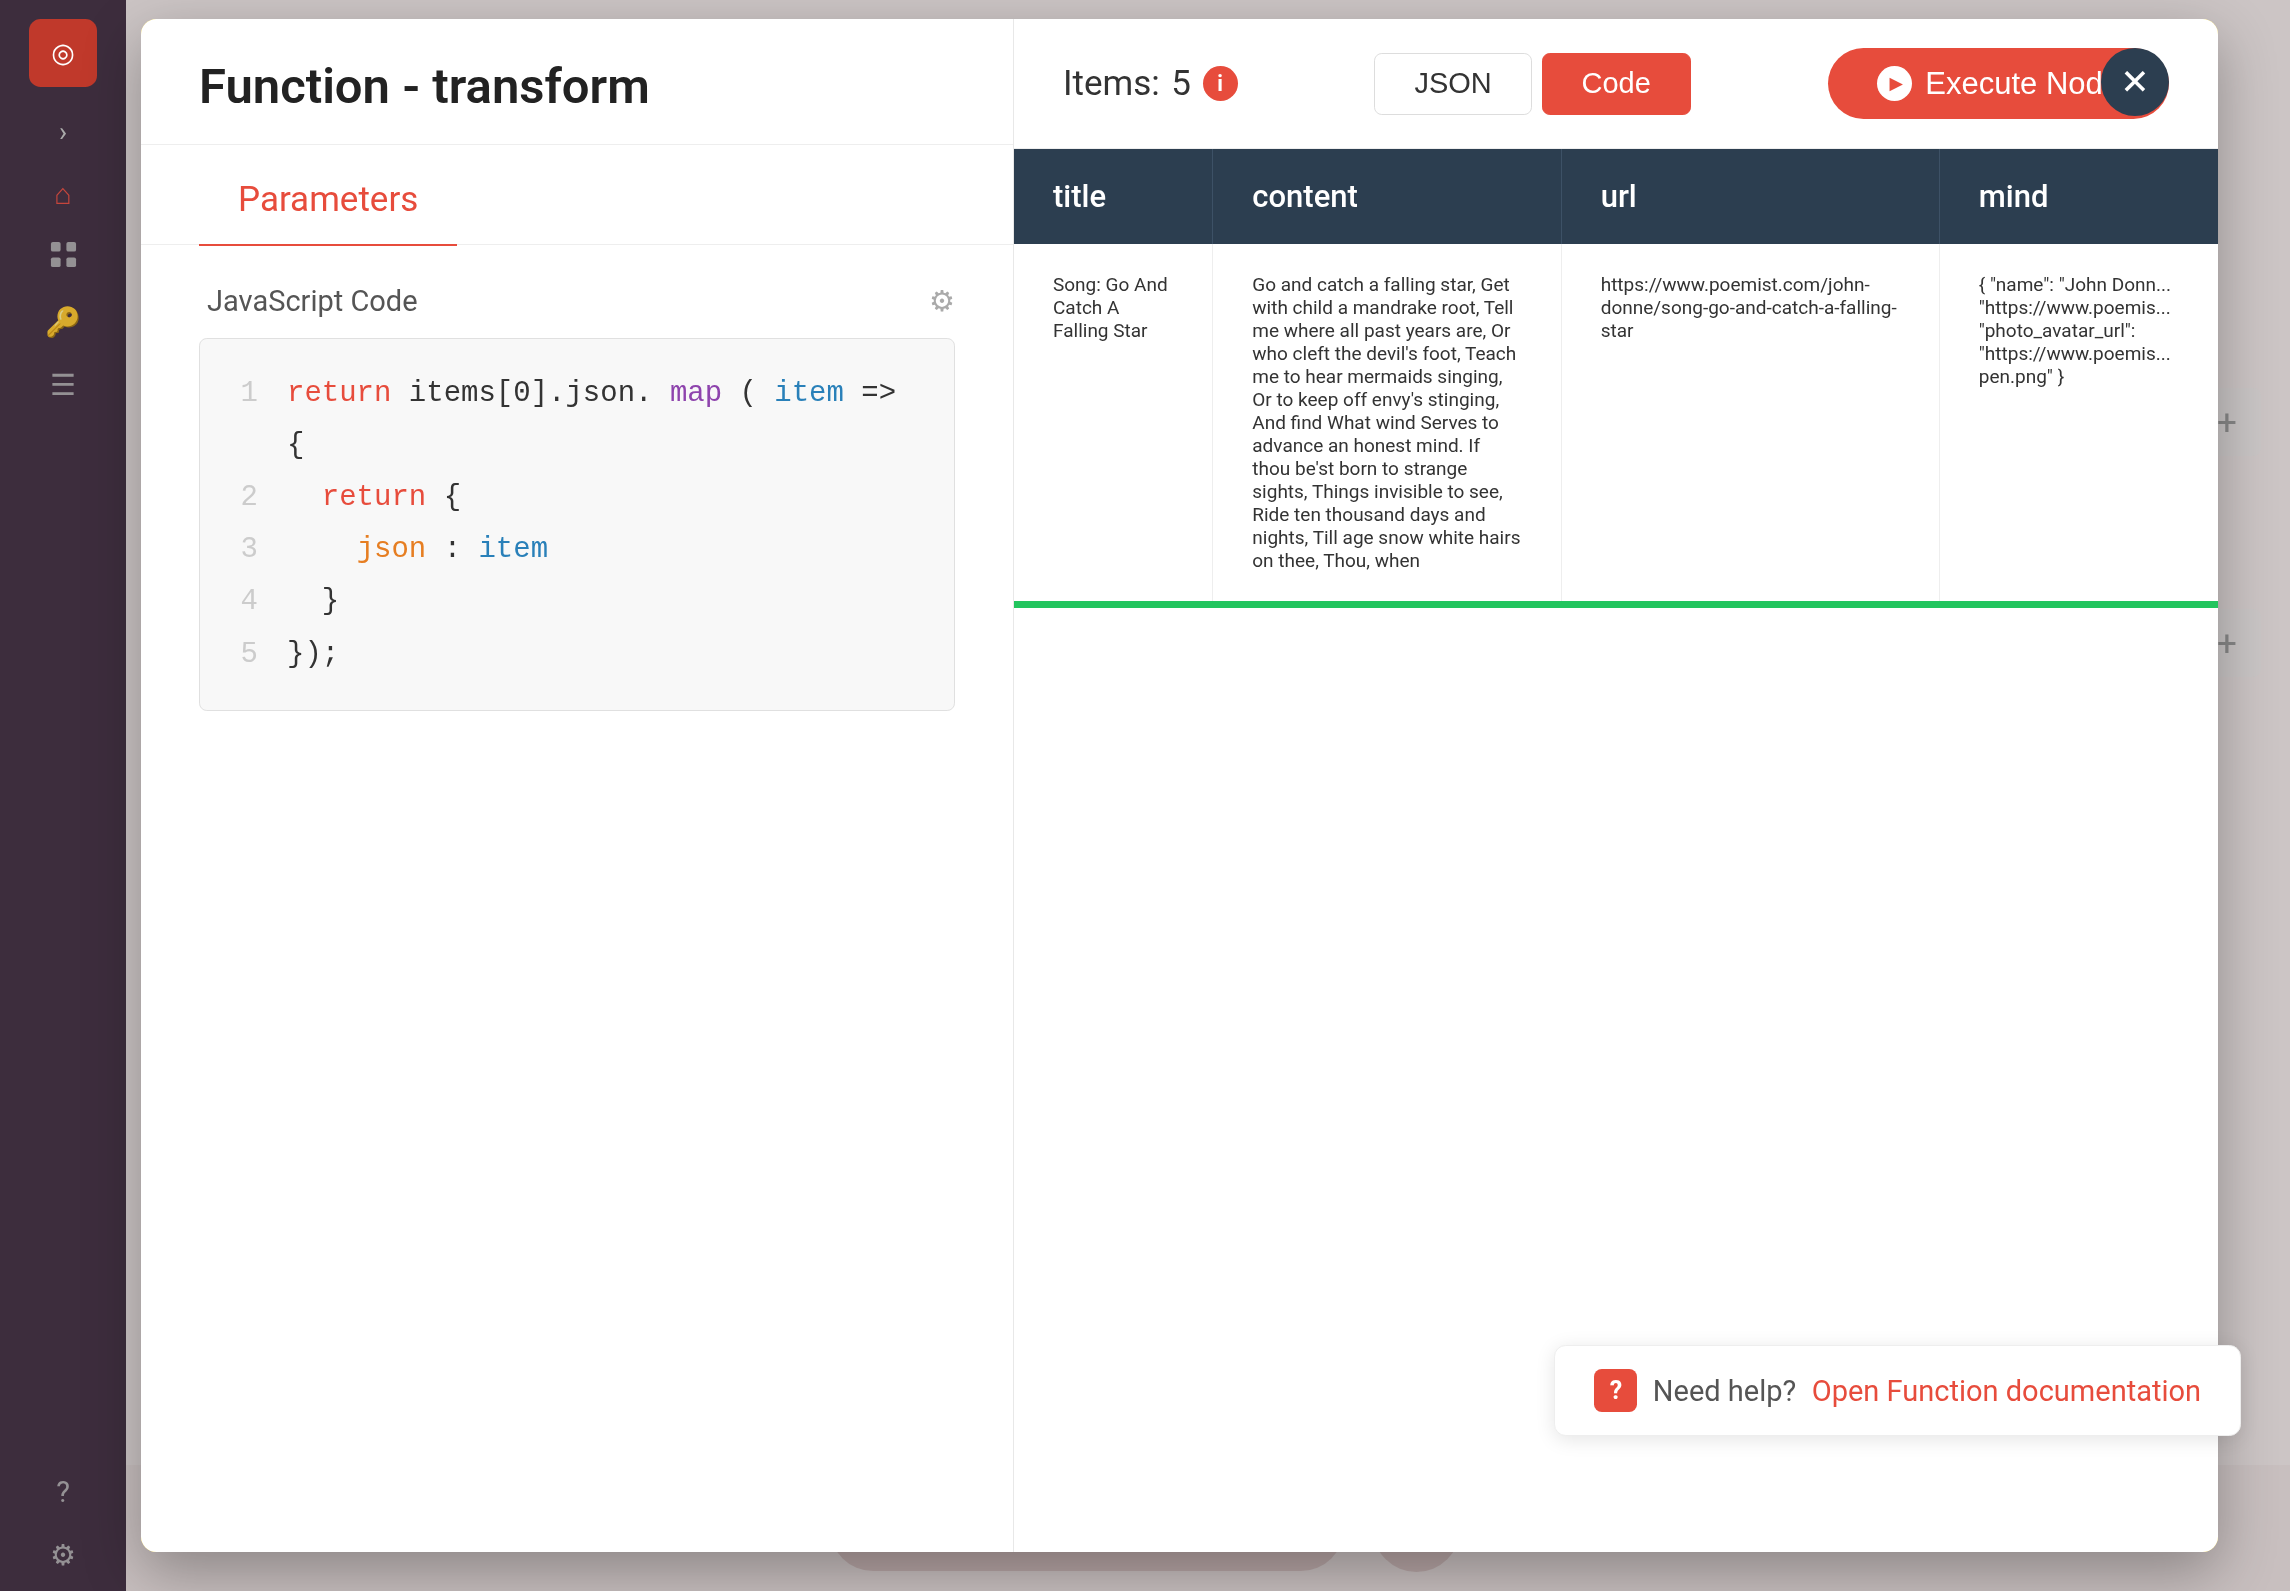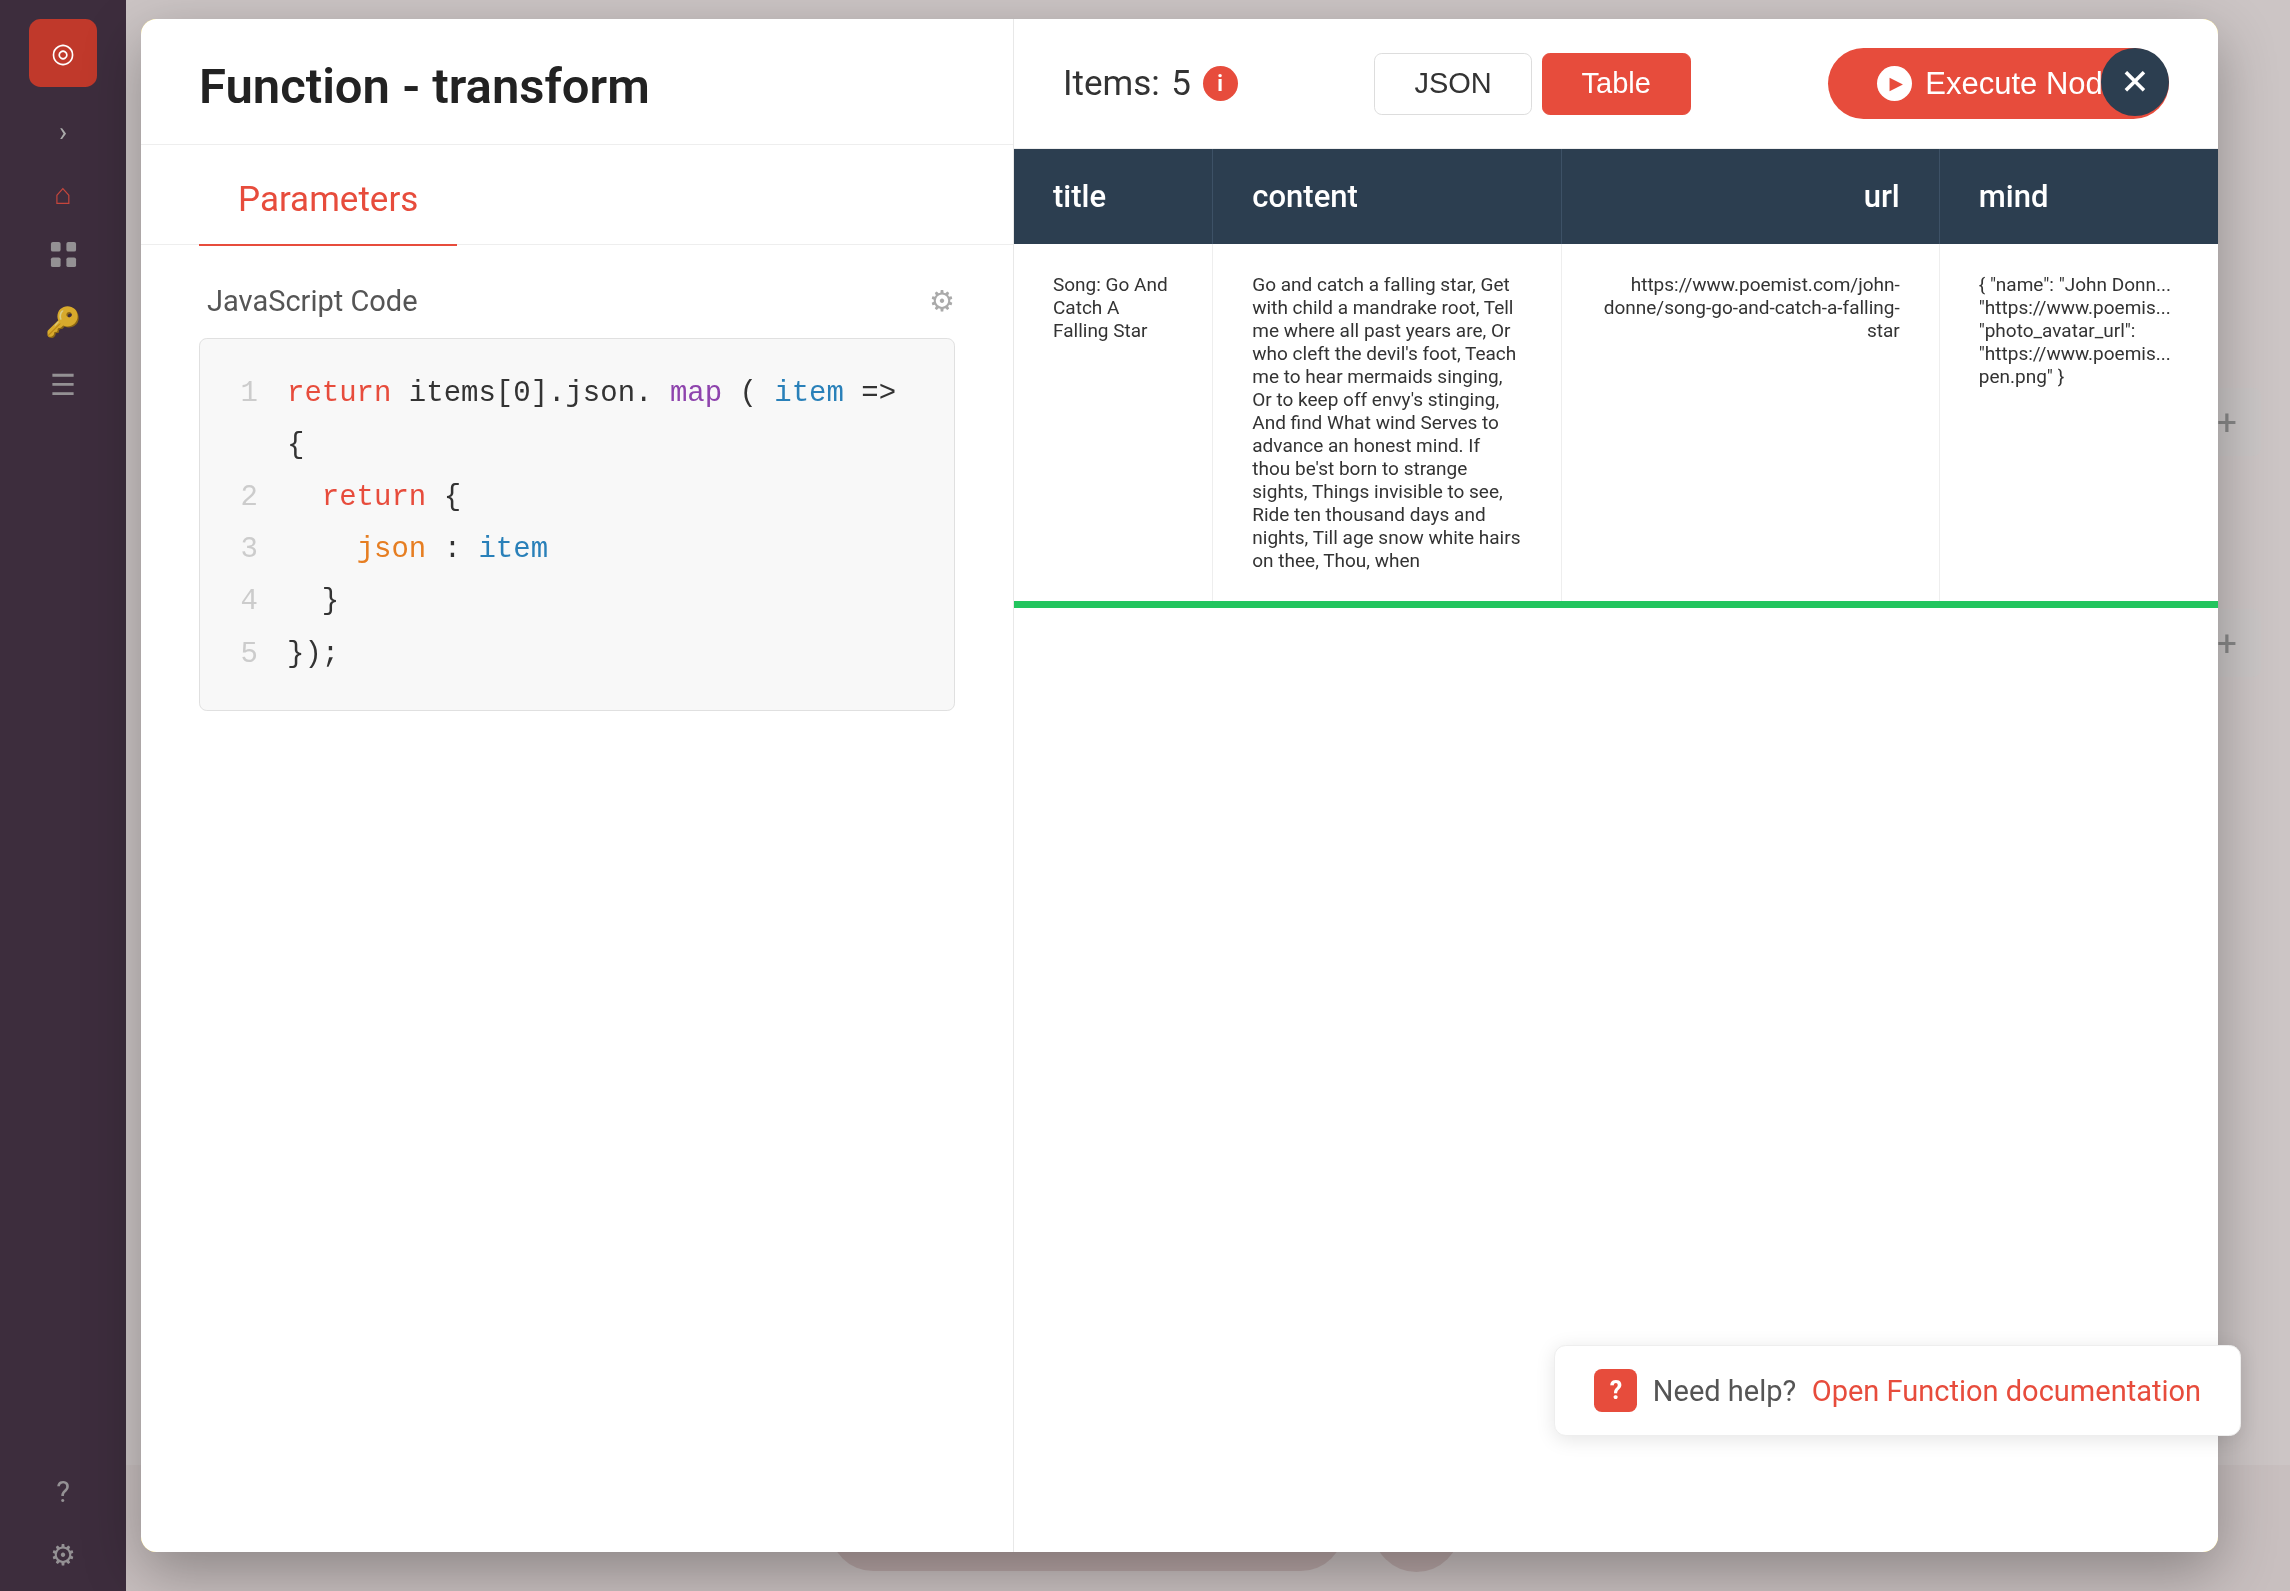--- a/index.html
+++ b/index.html
@@ -281,21 +281,21 @@
       padding: 29px 39px;
       font-size: 19px;
       color: #333;
       vertical-align: top;
       border-bottom: 7px solid #22c55e;
       border-right: 1px solid #eee;
     }
     td:last-child { border-right: none; }
     .col-title { width: 194px; }
     .col-content { width: 340px; }
-    .col-url { width: 369px; text-align: right; }
+    .col-url { width: 369px; }
     .col-poet { width: 272px; }
 
     
     .bottom-bar {
       position: absolute;
       bottom: 0; left: 0; right: 0;
       height: 126px;
       background: rgba(200,190,190,0.9);
       display: flex;
       align-items: center;
@@ -481,21 +481,21 @@
 
     <div class="right-header">
       <div class="items-label">
         <span>Items:</span>
         <span>5</span>
         <div class="info-badge">i</div>
       </div>
 
       <div class="view-toggle">
         <button class="toggle-btn">JSON</button>
-        <button class="toggle-btn active">Table</button>
+        <button class="toggle-btn active">Code</button>
       </div>
 
       <button class="execute-btn">
         <div class="play-icon"></div>
         <span>Execute Node</span>
       </button>
     </div>
 
     <div class="table-container">
       <table>

